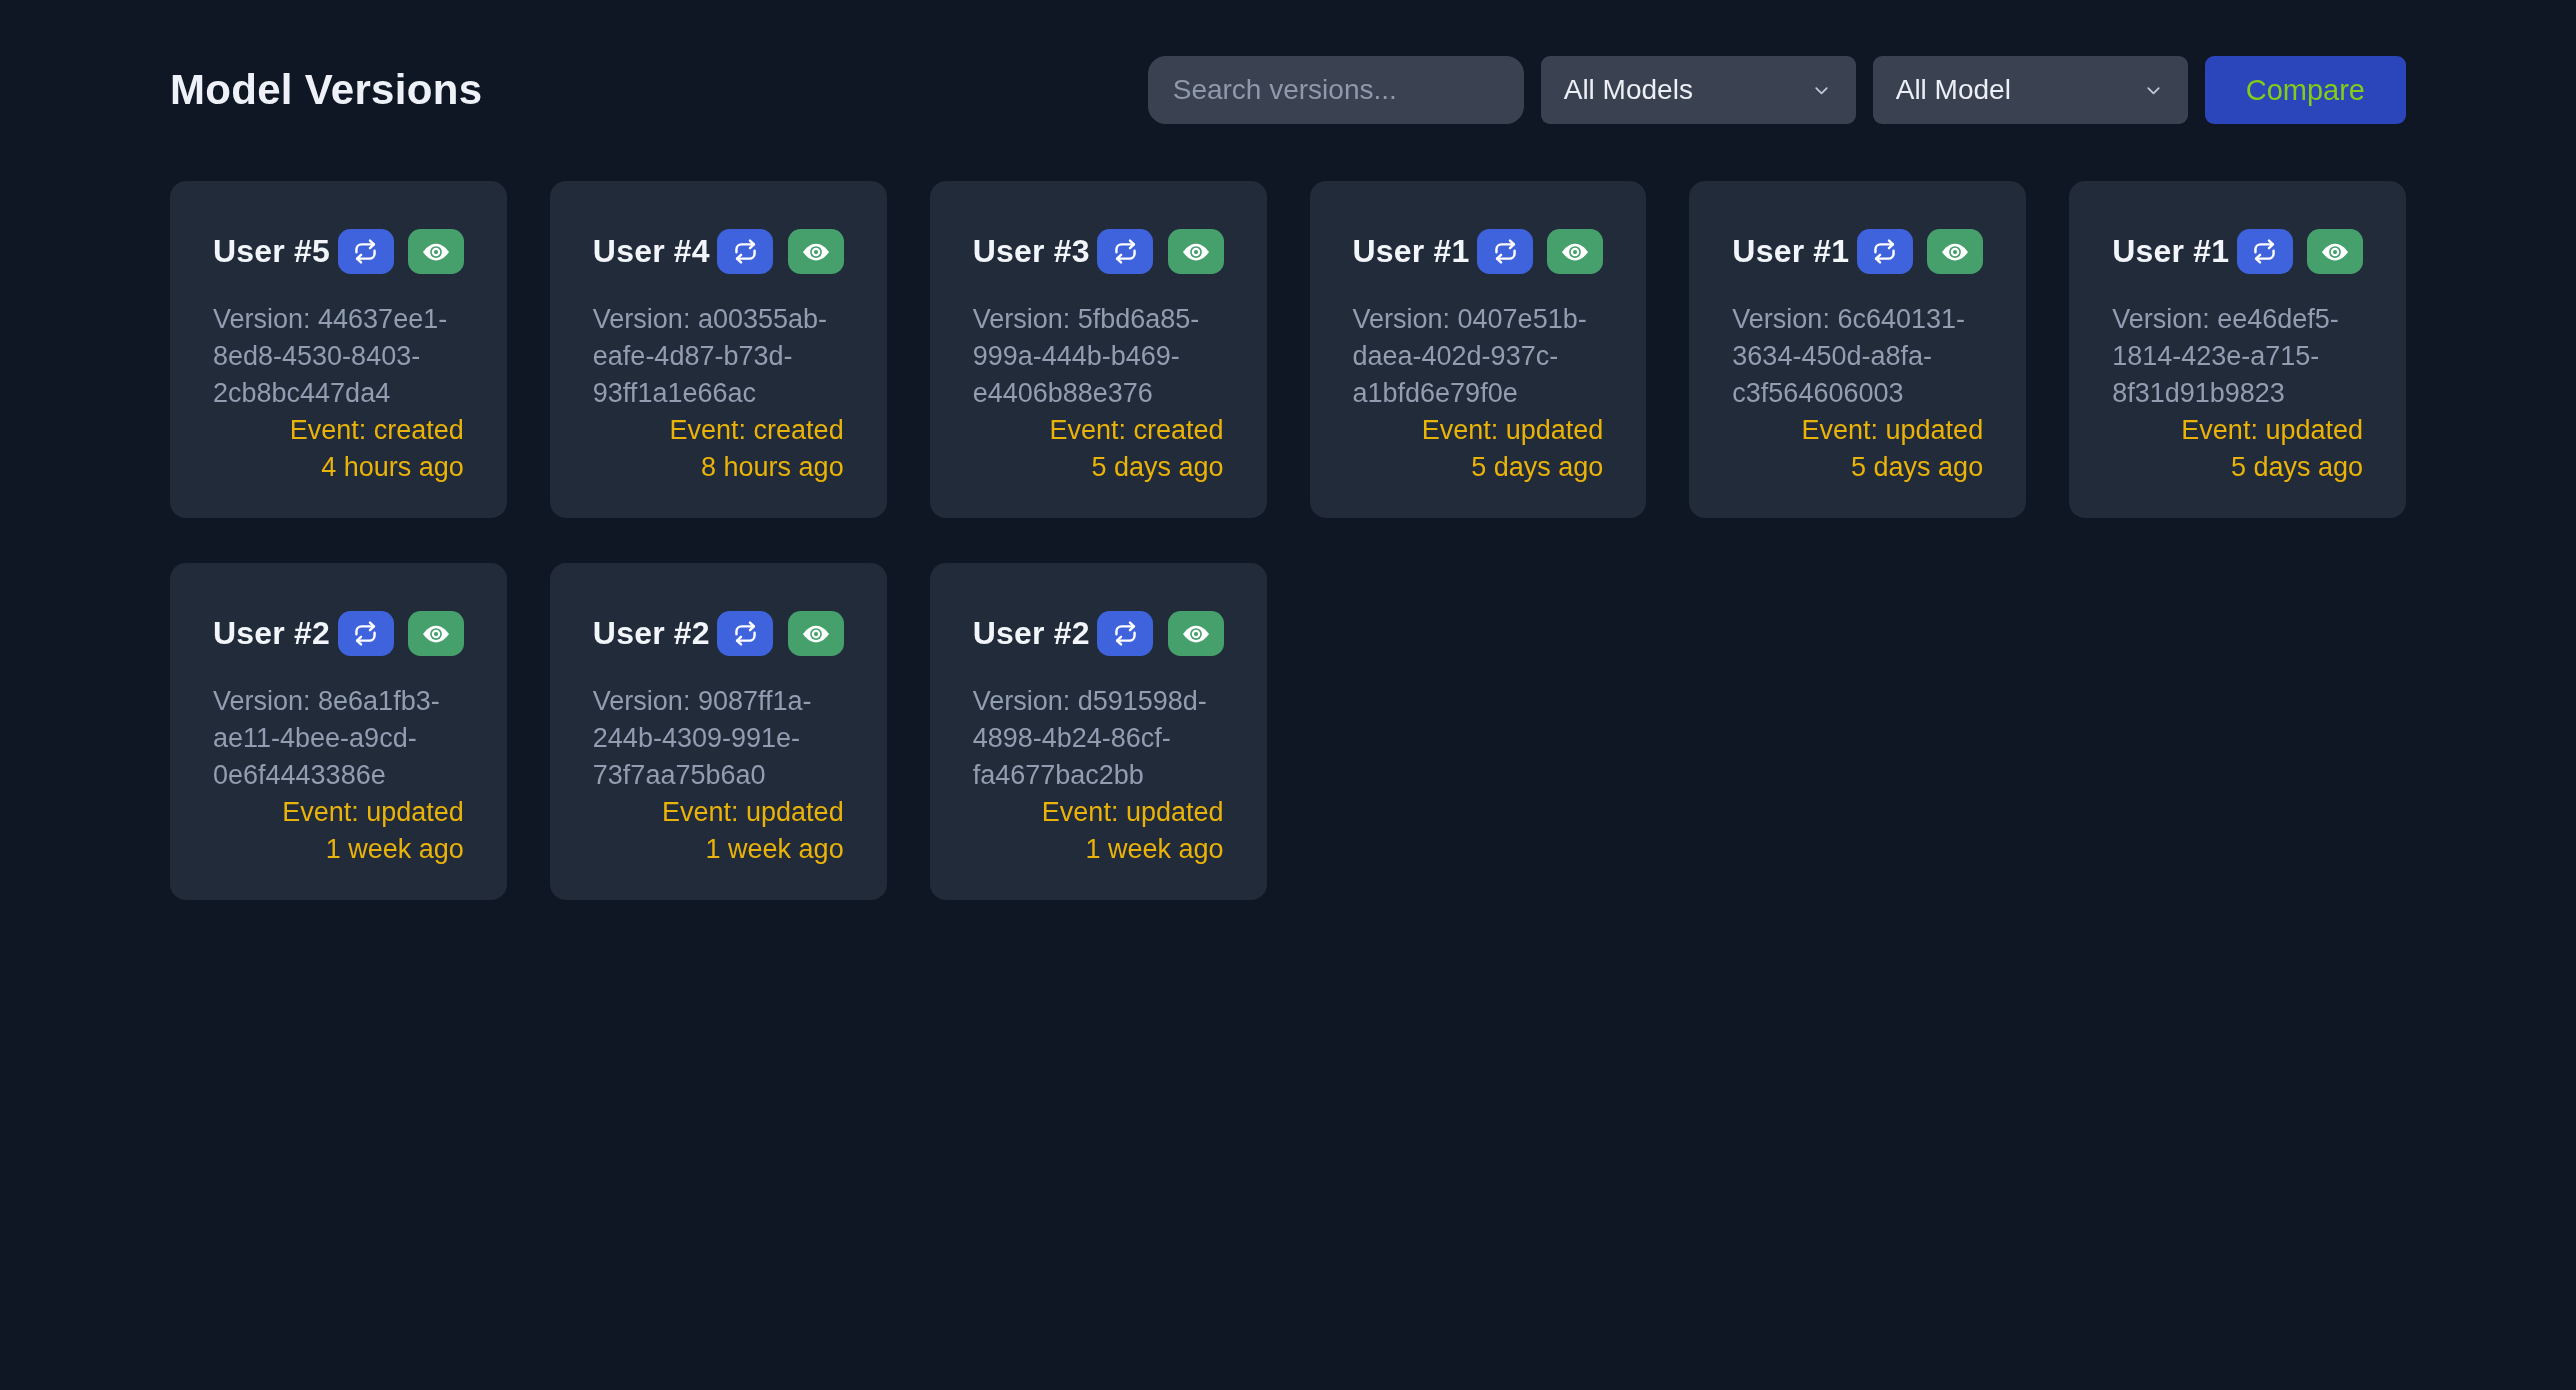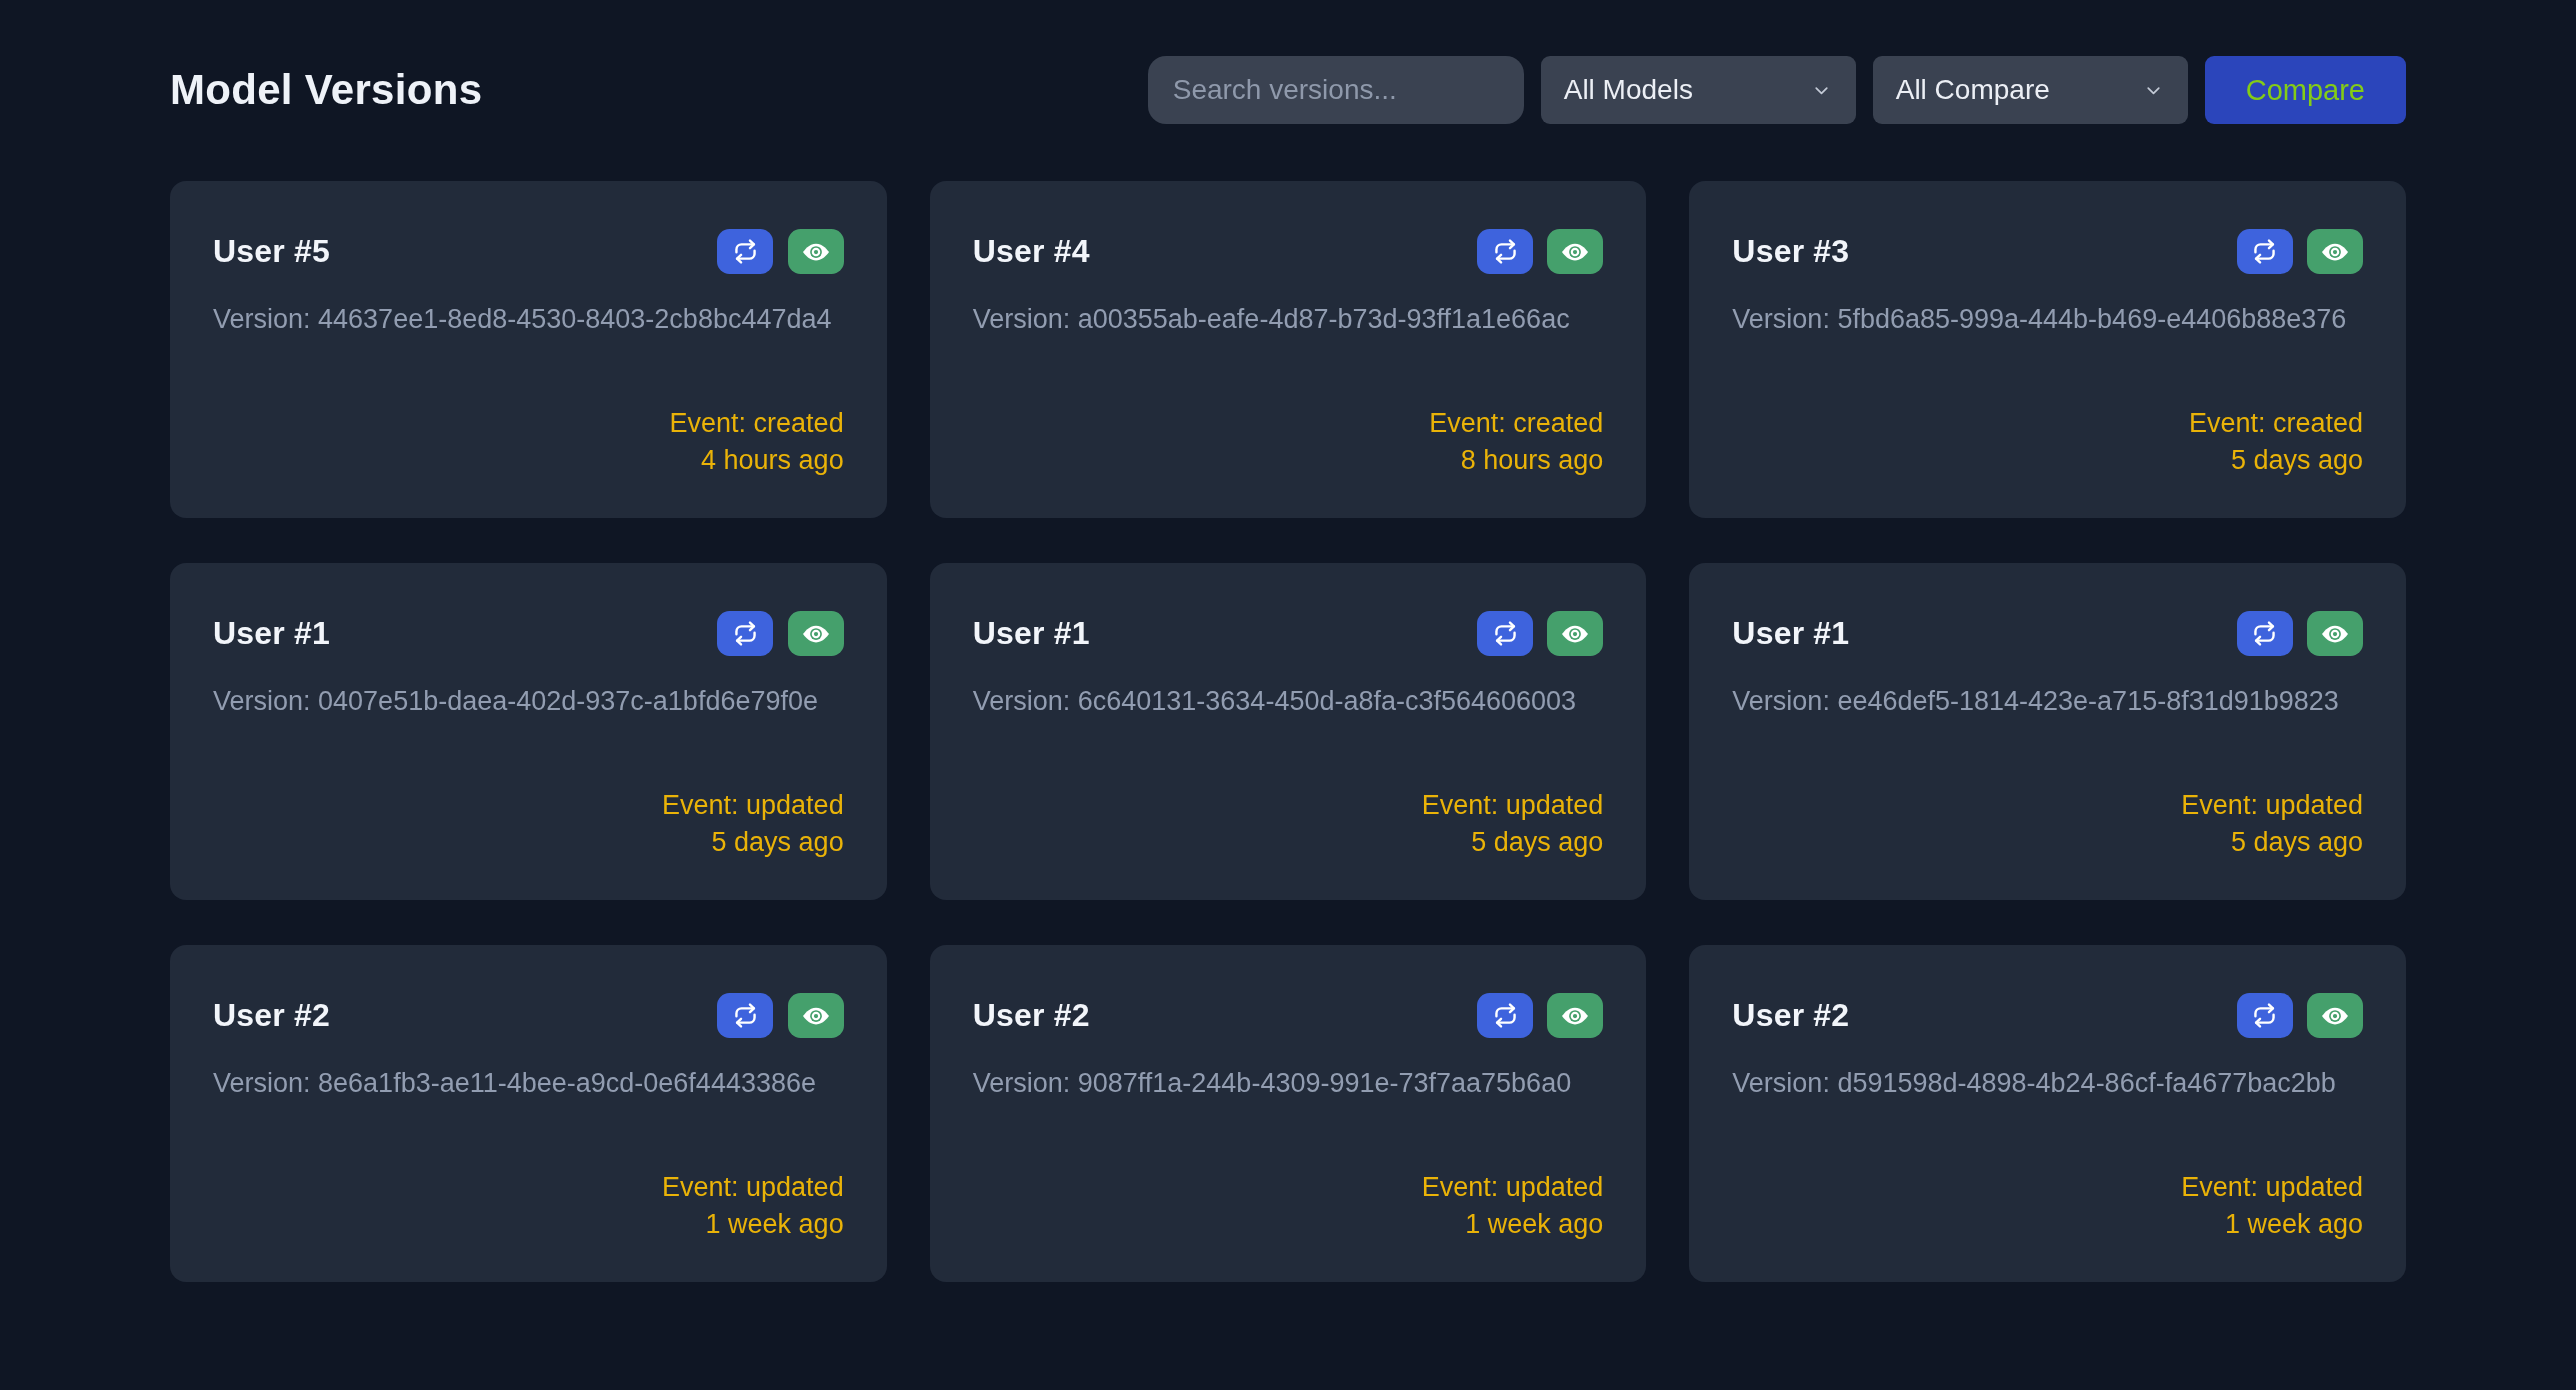--- a/index.html
+++ b/index.html
@@ -42,21 +42,21 @@
   .compare-btn {
     height: 68px; padding: 0 41px;
     background: var(--compare-blue, #2b45bb);
     color: #84cc16; font-size: 29px; font-weight: 500;
     font-family: inherit; border: none; border-radius: 9px; cursor: pointer;
   }
 
   
   .grid {
     display: grid;
-    grid-template-columns: repeat(3, 1fr);
+    grid-template-columns: repeat(6, 1fr);
     gap: 45px 43px;
   }
   .card {
     background: var(--card-bg, #222b3a);
     border-radius: 16px;
     height: 337px;
     padding: 48px 43px 39px 43px;
     display: flex; flex-direction: column;
   }
   .card-head {
@@ -97,21 +97,21 @@
       <input type="text" class="search" placeholder="Search versions..." style="">
 
       <div class="select">
         <span class="select-label">All Models</span>
         <svg class="chev" viewBox="0 0 24 24">
           <path d="M6.5 9.5l5.5 5.5 5.5-5.5" fill="none" stroke="currentColor" stroke-width="1.8" stroke-linecap="round" stroke-linejoin="round"></path>
         </svg>
       </div>
 
       <div class="select">
-        <span class="select-label">All Compare</span>
+        <span class="select-label">All Model</span>
         <svg class="chev" viewBox="0 0 24 24">
           <path d="M6.5 9.5l5.5 5.5 5.5-5.5" fill="none" stroke="currentColor" stroke-width="1.8" stroke-linecap="round" stroke-linejoin="round"></path>
         </svg>
       </div>
 
       <button class="compare-btn">Compare</button>
     </div>
   </header>
 
   <main class="grid">

